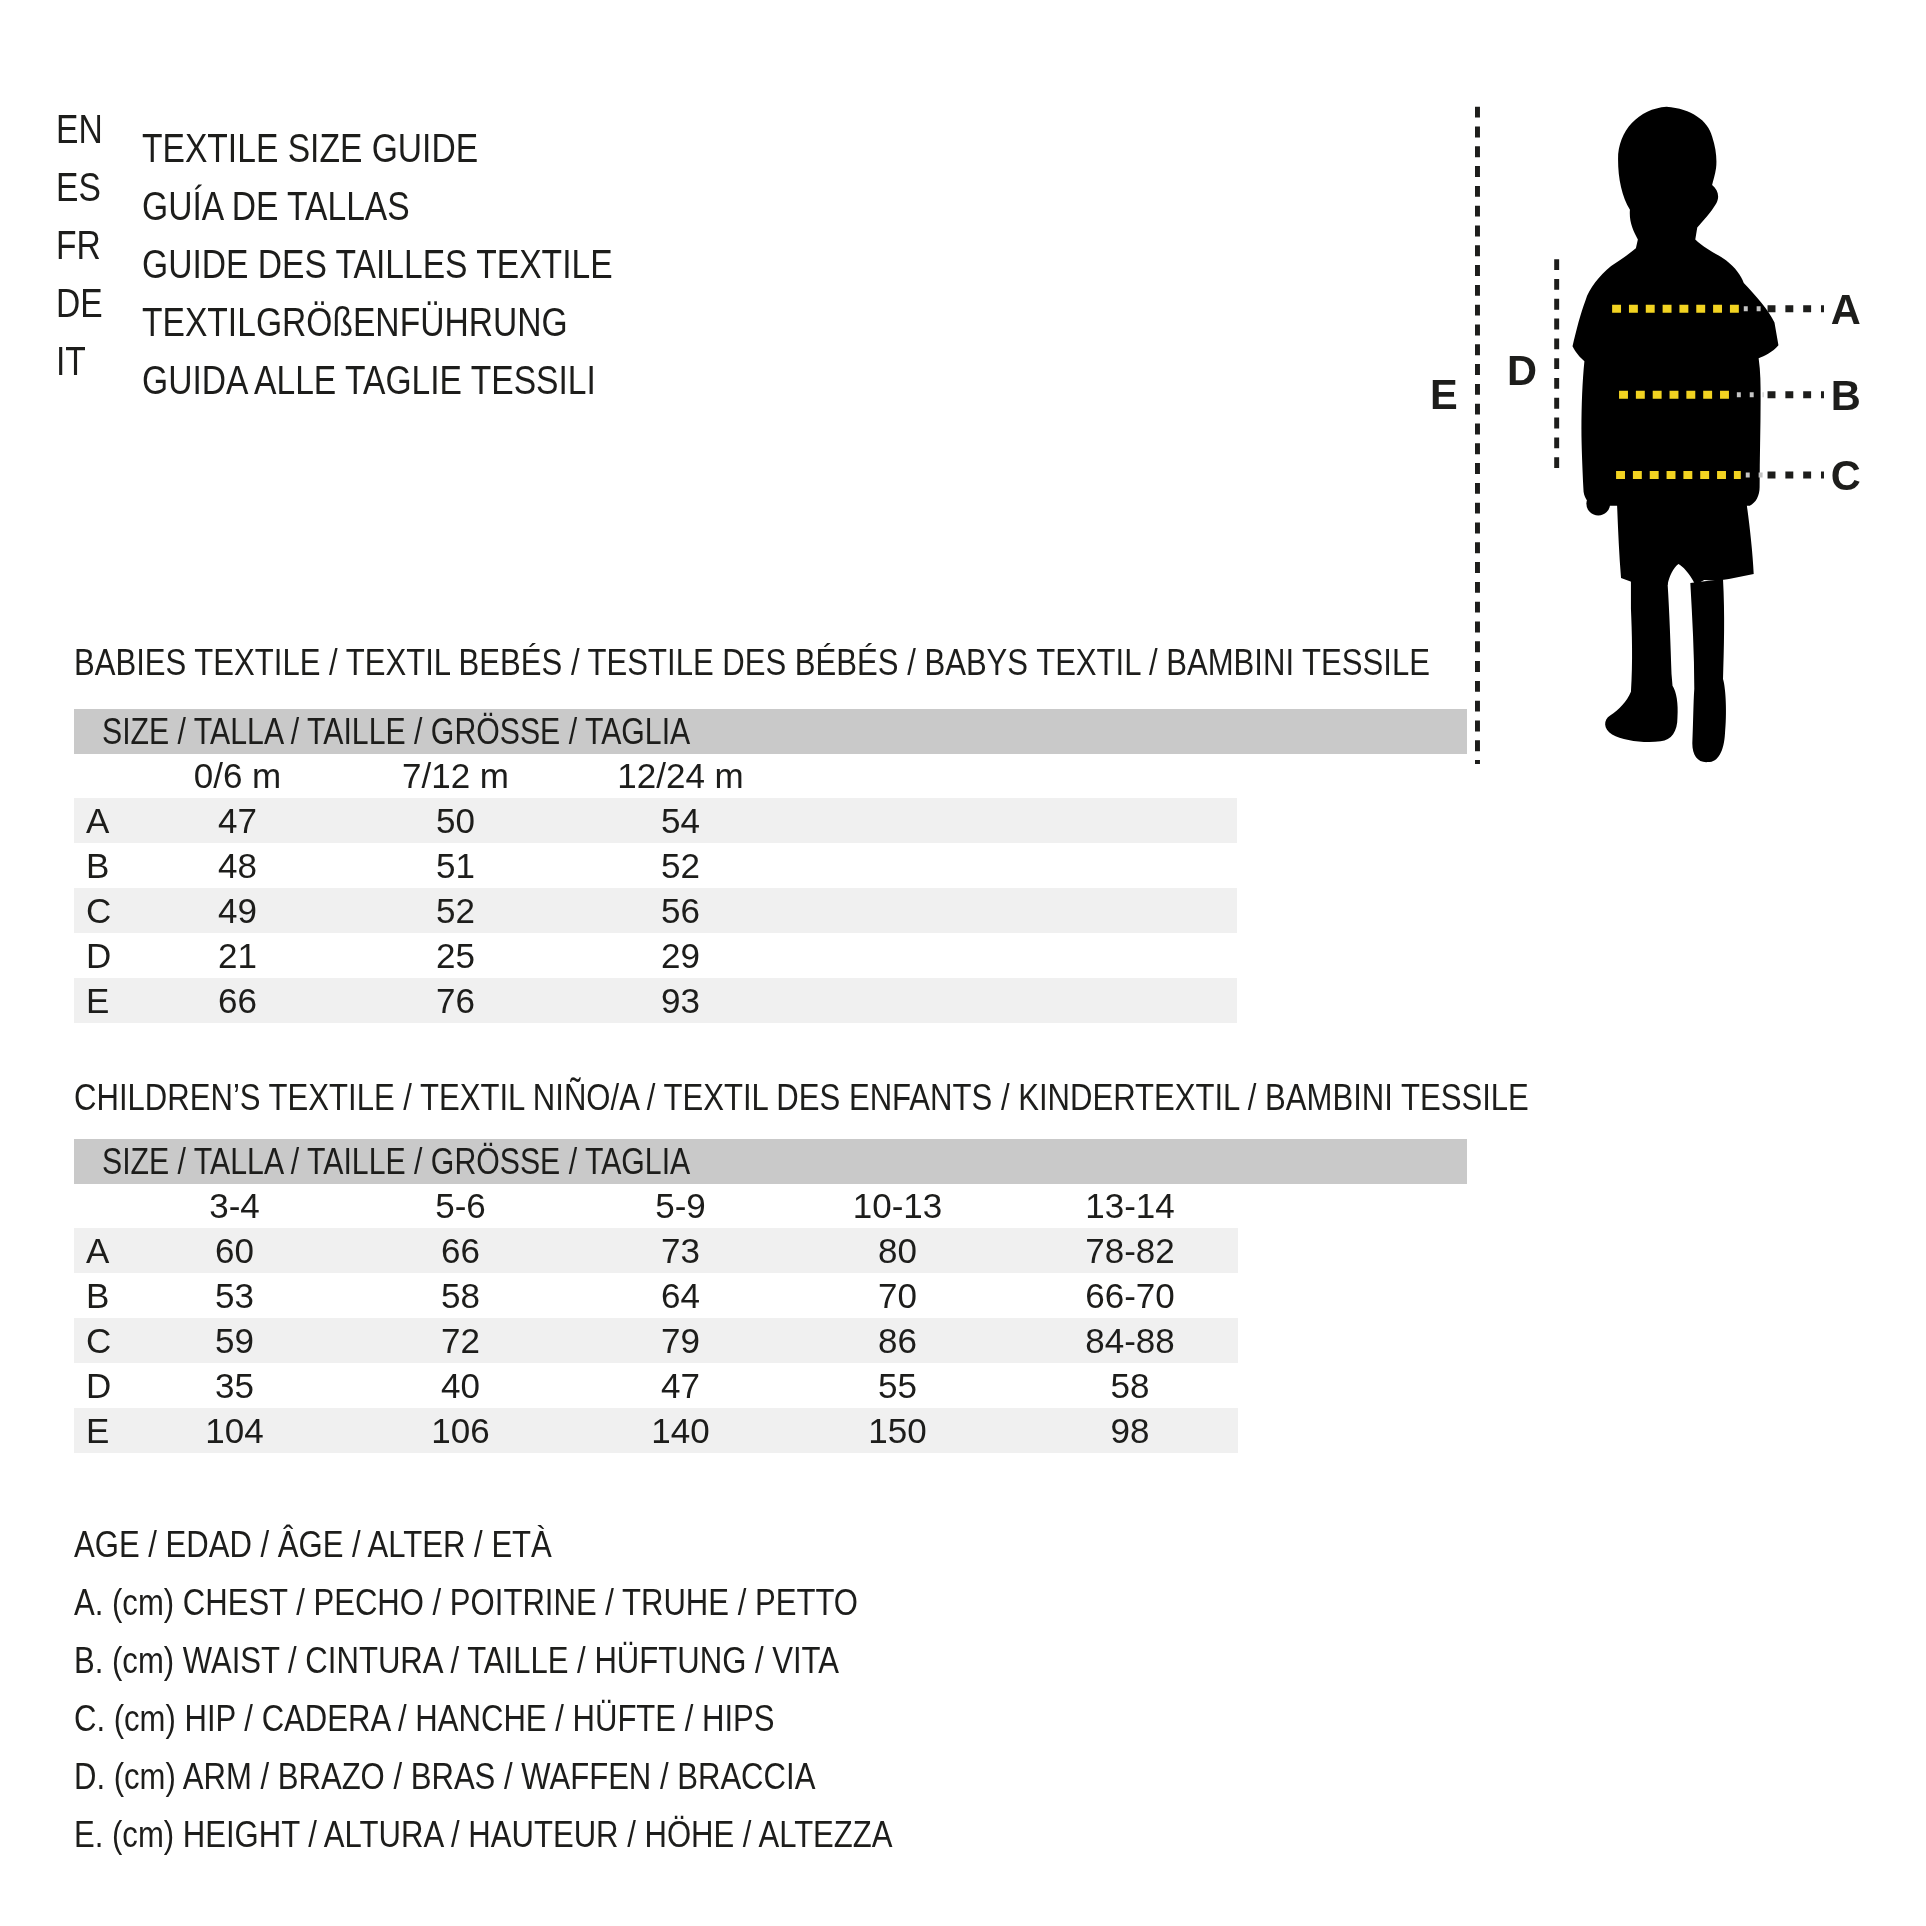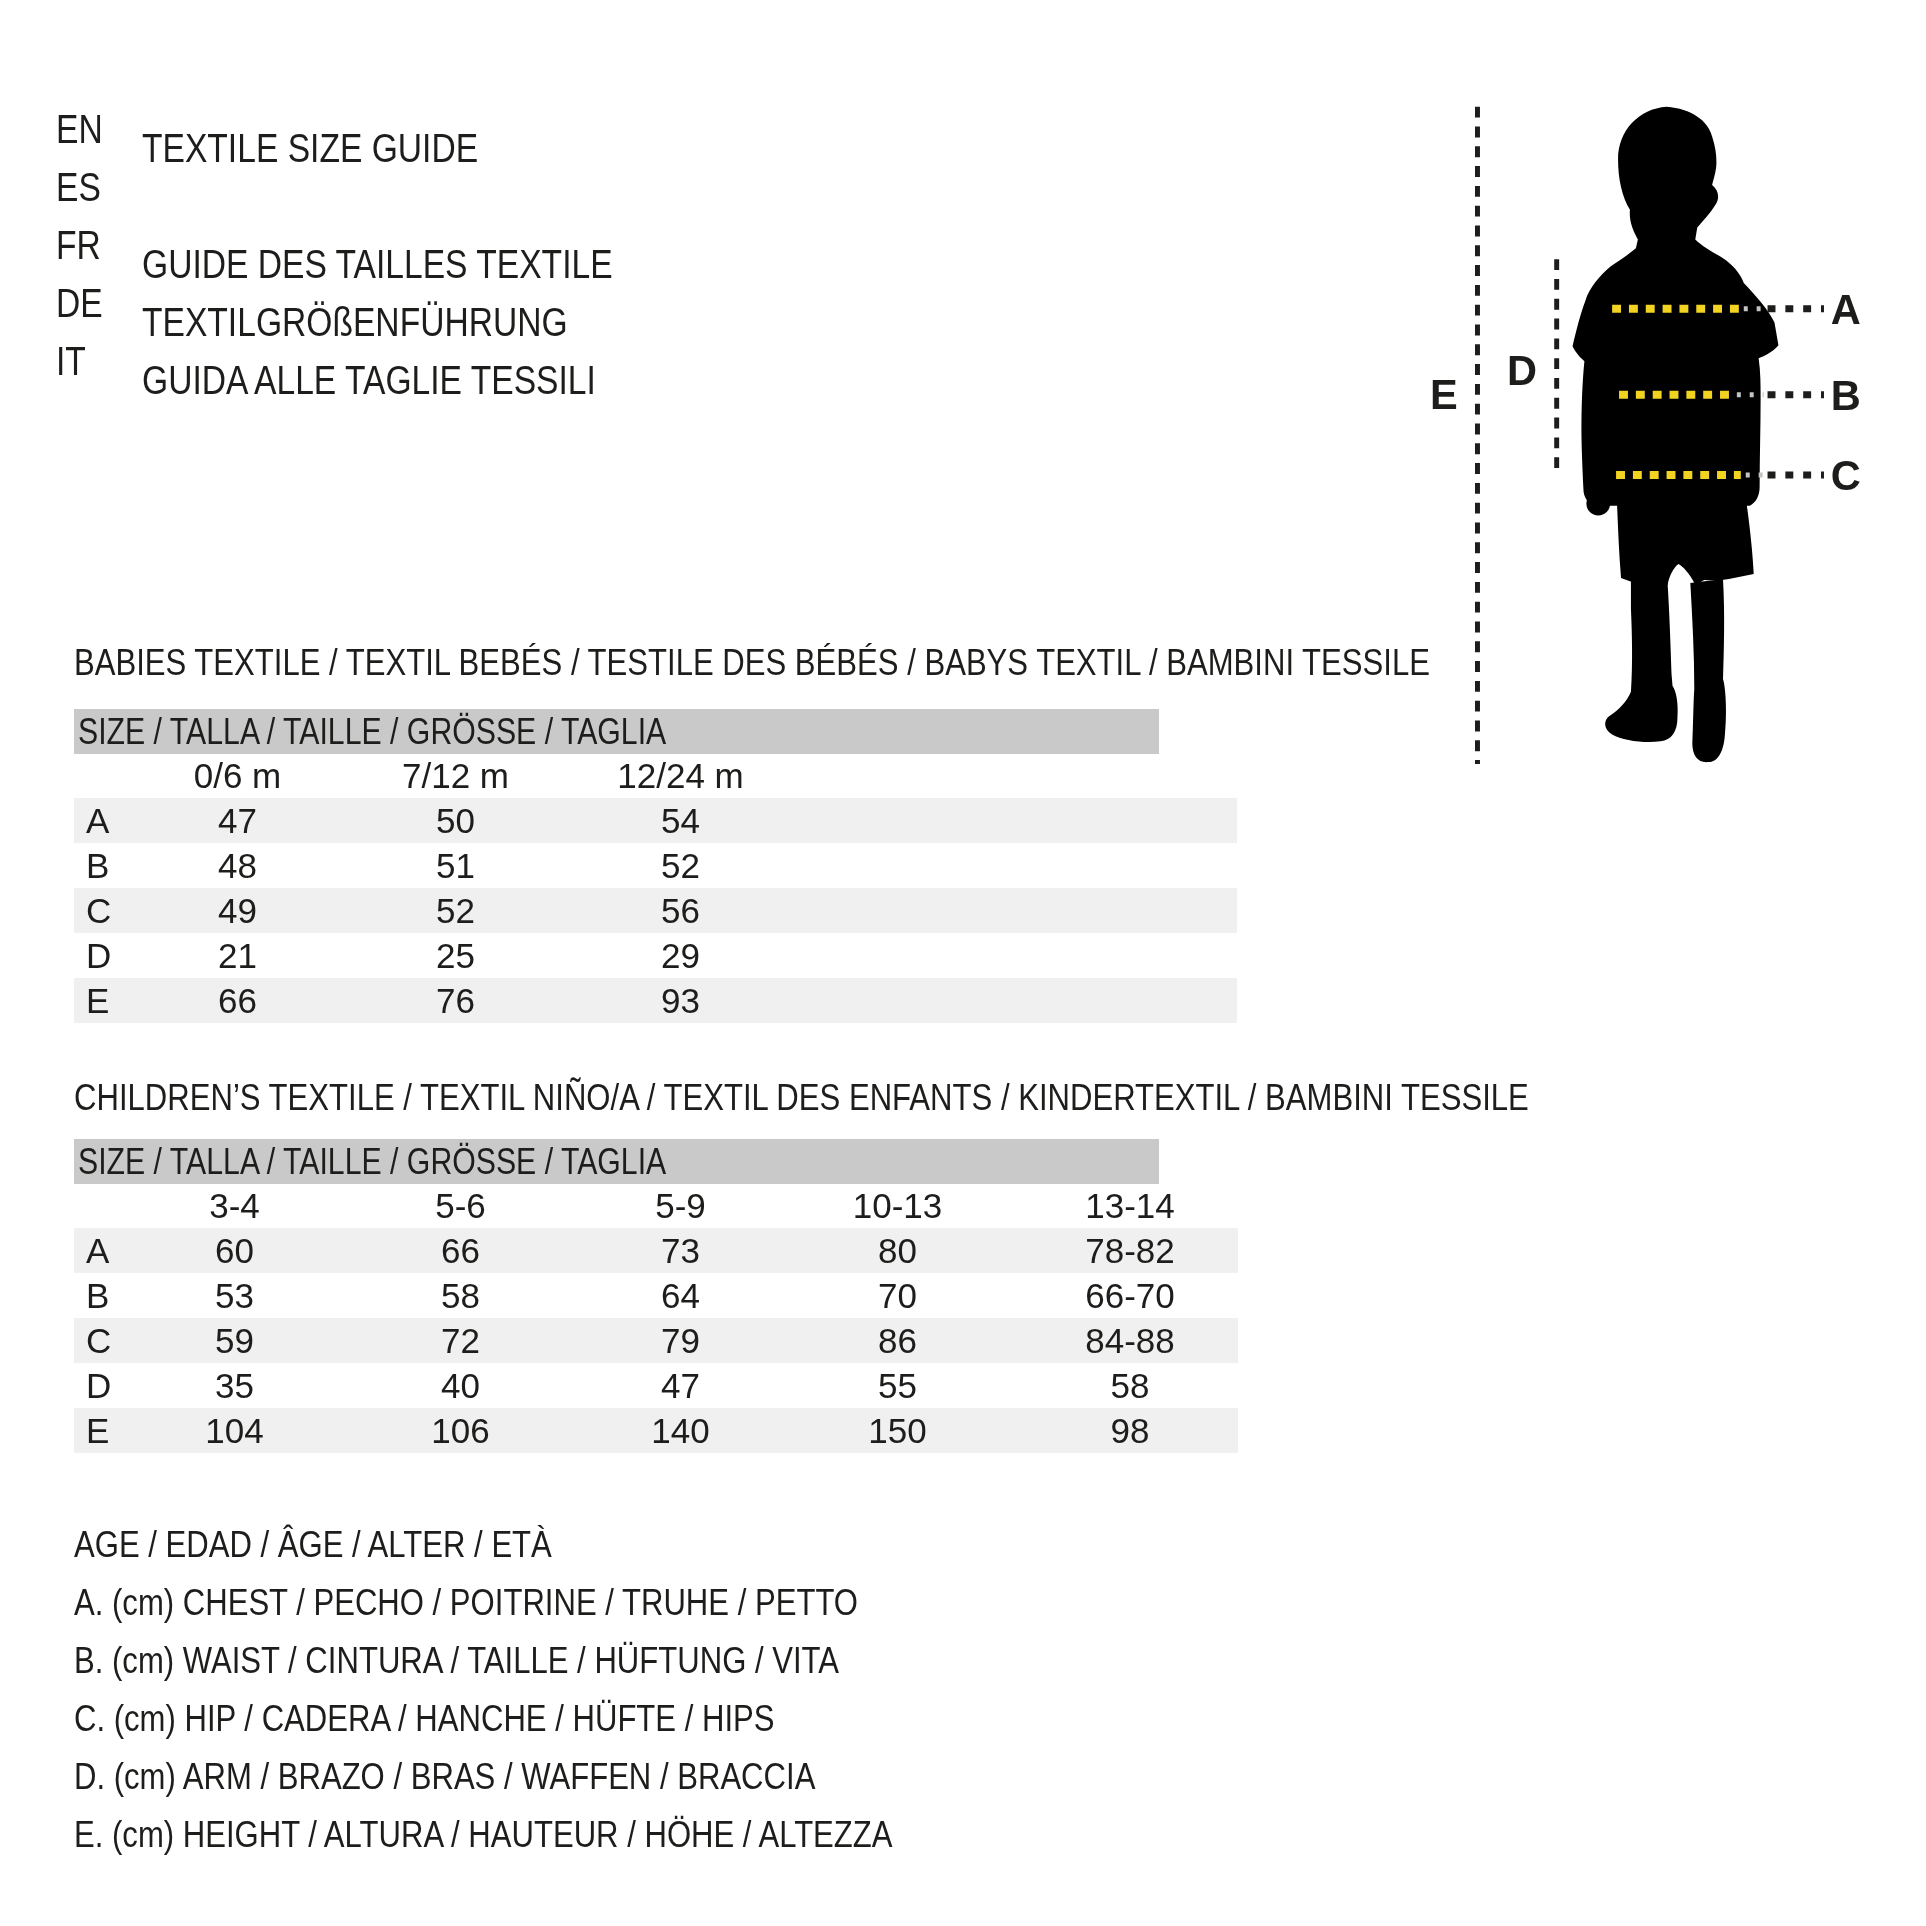--- a/index.html
+++ b/index.html
@@ -19,22 +19,22 @@
   
   .fig{position:absolute;left:1416px;top:79px;width:515px;height:693px;}
   .fig text{font-family:"Liberation Sans","DejaVu Sans",sans-serif;font-weight:bold;font-size:42px;fill:#1d1d1b;}
 
   
   .section-title{position:absolute;left:74px;font-size:37px;white-space:nowrap;}
   .section-title.babies{top:642px;}
   .section-title.children{top:1077px;}
 
   
-  .size-bar{position:absolute;left:74px;width:1085px;height:45px;background:#c9c9c9;
-            font-size:36px;line-height:45px;padding-left:4px;box-sizing:border-box;}
+  .size-bar{position:absolute;left:74px;width:1393px;height:45px;background:#c9c9c9;
+            font-size:36px;line-height:45px;padding-left:28px;box-sizing:border-box;}
   .size-bar.babies{top:709px;}
   .size-bar.children{top:1139px;}
   table.size-table{position:absolute;left:74px;border-collapse:collapse;table-layout:fixed;
                    width:1163px;font-size:35px;}
   table.size-table.babies{top:753px;}
   table.size-table.children{top:1183px;}
   .size-table td{height:45px;padding:0;text-align:center;vertical-align:middle;}
   .size-table td.rowlabel{text-align:left;padding-left:12px;}
   .size-table tr.band{background:#f0f0f0;}
 
@@ -45,20 +45,21 @@
 </head>
 <body>
 
 <div class="lang-block">
   <div class="lang-row">
     <span class="lang-code condensed">EN</span>
     <span class="lang-title"><span class="condensed">TEXTILE SIZE GUIDE</span></span>
   </div>
   <div class="lang-row">
     <span class="lang-code condensed">ES</span>
+    <span class="lang-title"><span class="condensed">GUÍA DE TALLAS</span></span>
   </div>
   <div class="lang-row">
     <span class="lang-code condensed">FR</span>
     <span class="lang-title"><span class="condensed">GUIDE DES TAILLES TEXTILE</span></span>
   </div>
   <div class="lang-row">
     <span class="lang-code condensed">DE</span>
     <span class="lang-title"><span class="condensed">TEXTILGRÖßENFÜHRUNG</span></span>
   </div>
   <div class="lang-row">

